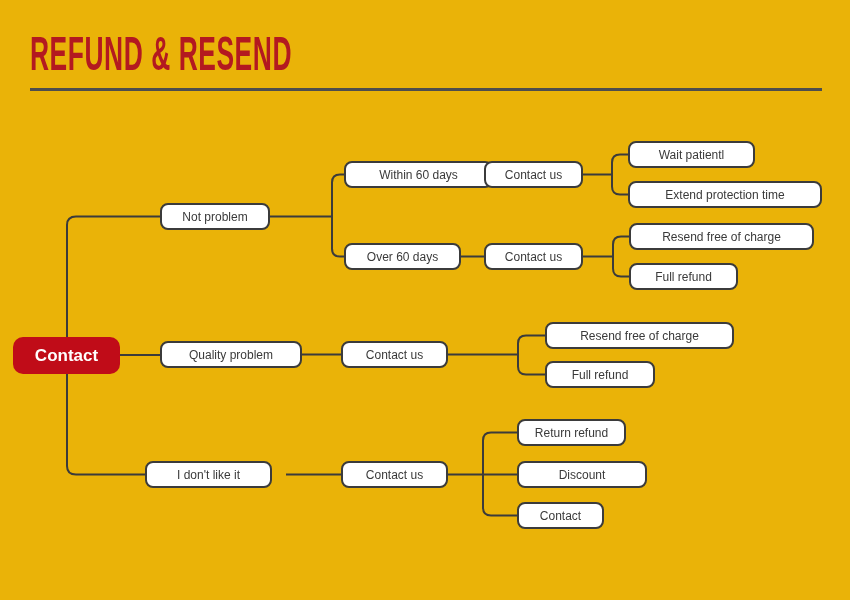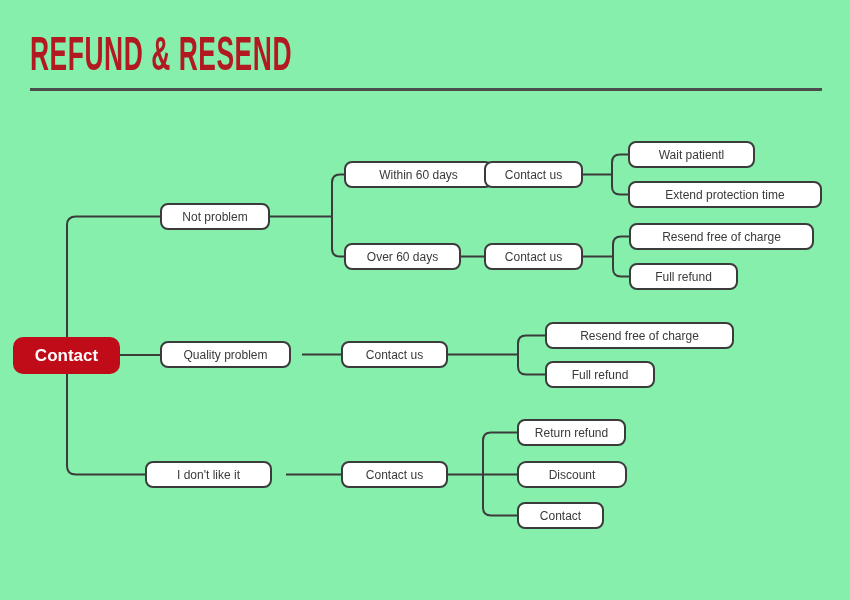--- a/index.html
+++ b/index.html
@@ -5,21 +5,21 @@
   :root{
     --accent-red:#c00c18;
     --title-red:#b31920;
     --line-gray:#3b3b3b;
     --rule-gray:#4d4d4d;
   }
   html,body{margin:0;padding:0;background:#fff;}
   .stage{
     position:relative;
     width:850px;height:600px;
-    background:#86efac;
+    background:#eab308;
     overflow:hidden;
     font-family:"Liberation Sans", sans-serif;
   }
   .title{
     position:absolute;
     left:30px;top:30px;
     font-size:48px;
     font-weight:700;
     color:var(--title-red);
     white-space:nowrap;
@@ -95,24 +95,24 @@
   <div class="node" style="left:344px;top:161px;width:149px;">Within 60 days</div>
   <div class="node" style="left:484px;top:161px;width:99px;">Contact us</div>
   <div class="node" style="left:628px;top:141px;width:127px;">Wait patientl</div>
   <div class="node" style="left:628px;top:181px;width:194px;">Extend protection time</div>
 
   <div class="node" style="left:344px;top:243px;width:117px;">Over 60 days</div>
   <div class="node" style="left:484px;top:243px;width:99px;">Contact us</div>
   <div class="node" style="left:629px;top:223px;width:185px;">Resend free of charge</div>
   <div class="node" style="left:629px;top:263px;width:109px;">Full refund</div>
 
-  <div class="node" style="left:160px;top:341px;width:131px;">Quality problem</div>
+  <div class="node" style="left:160px;top:341px;width:142px;">Quality problem</div>
   <div class="node" style="left:341px;top:341px;width:107px;">Contact us</div>
   <div class="node" style="left:545px;top:322px;width:189px;">Resend free of charge</div>
   <div class="node" style="left:545px;top:361px;width:110px;">Full refund</div>
 
   <div class="node" style="left:145px;top:461px;width:127px;text-align:center;">I don't like it</div>
   <div class="node" style="left:341px;top:461px;width:107px;">Contact us</div>
   <div class="node" style="left:517px;top:419px;width:109px;">Return refund</div>
-  <div class="node" style="left:517px;top:461px;width:110px;border-radius:9px;">Discount</div>
+  <div class="node" style="left:517px;top:461px;width:130px;">Discount</div>
   <div class="node" style="left:517px;top:502px;width:87px;">Contact</div>
 
 </div>
 
 </body></html>

